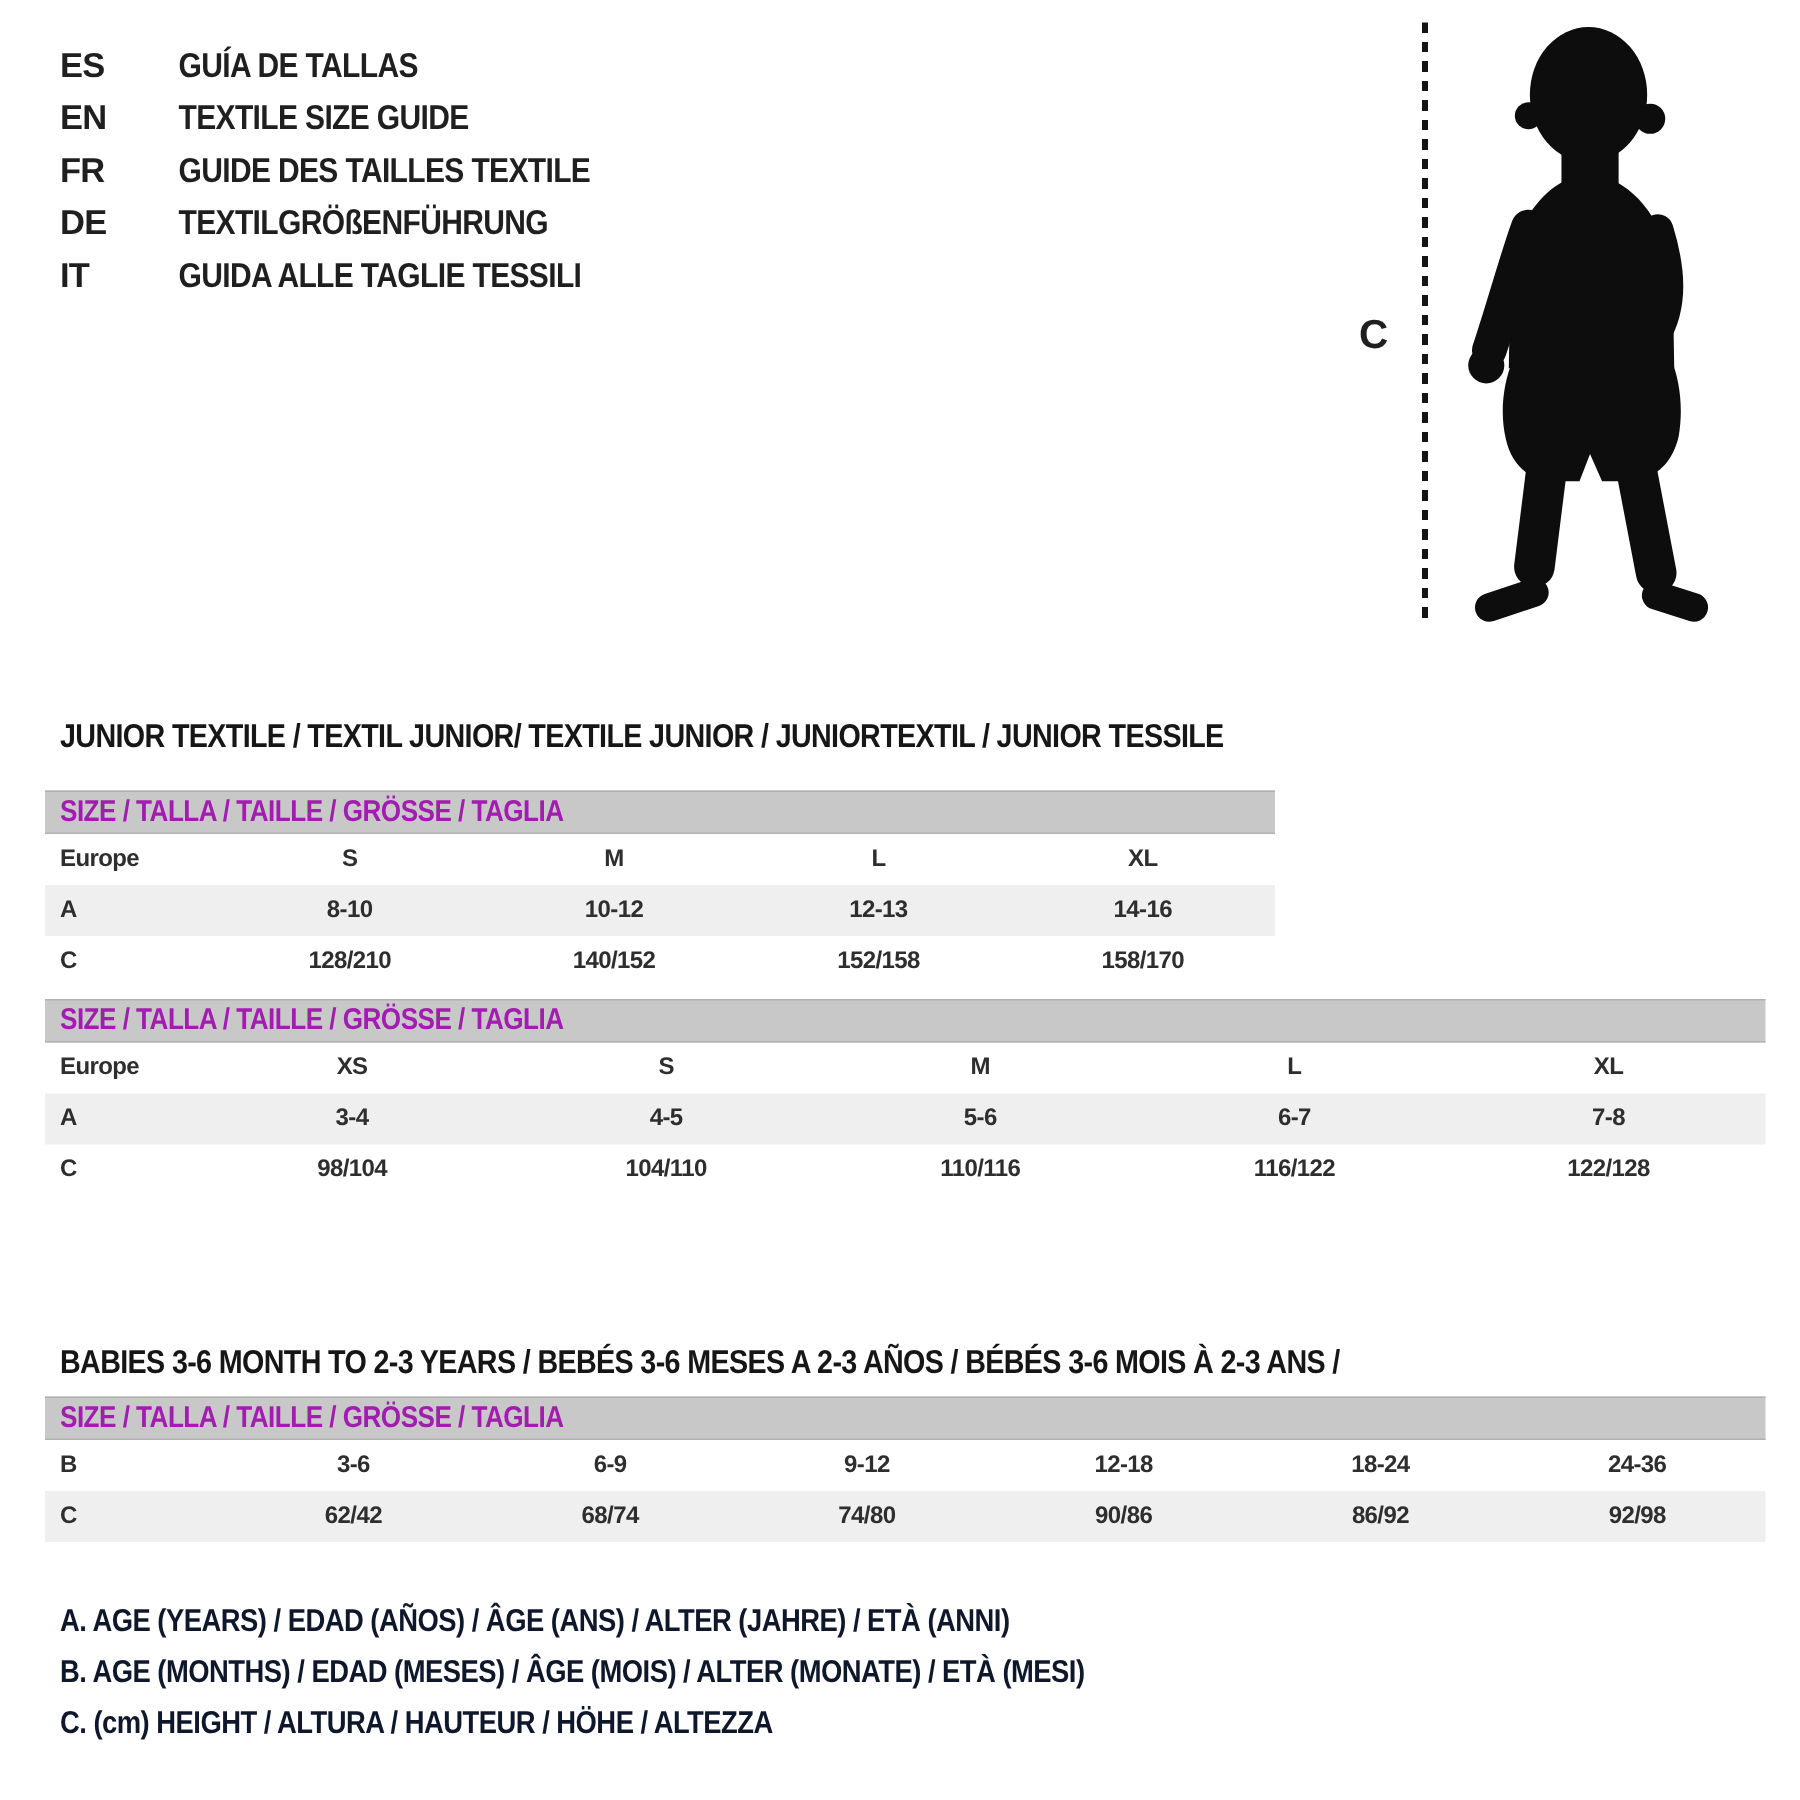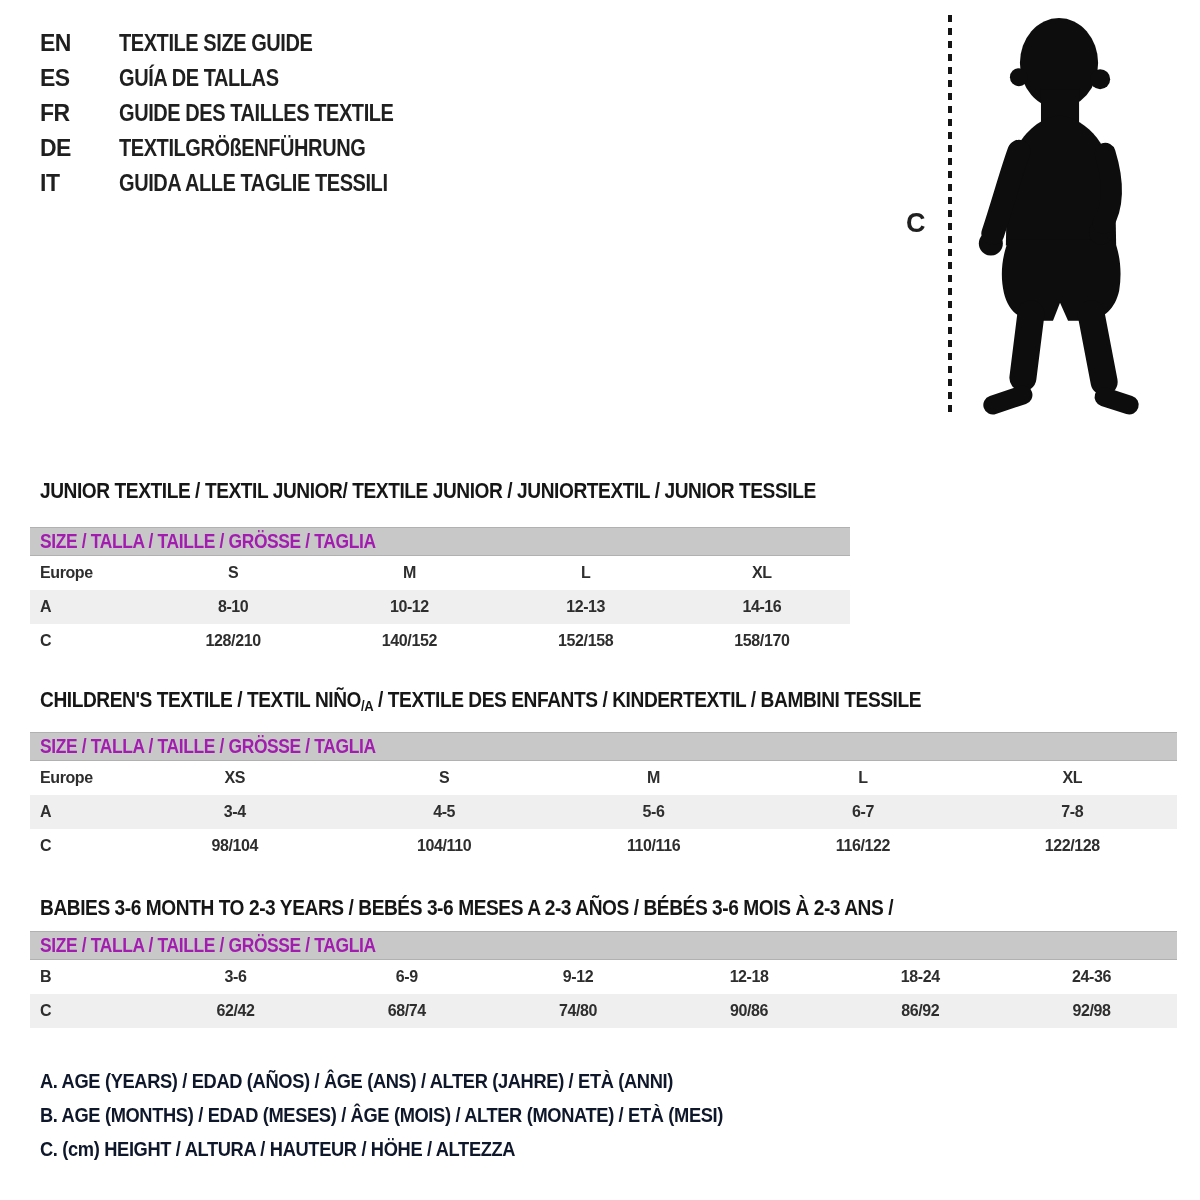--- a/index.html
+++ b/index.html
@@ -52,26 +52,26 @@
   .legend { position:absolute; left:40px; top:1064px; }
   .legend-line { height:34px; line-height:34px; font-size:21px; letter-spacing:-0.4px; color:#0f172a; }
 </style>
 </head>
 <body>
 
 <div class="page">
 
   <div class="lang-block">
     <div class="lang-row">
+      <span class="lang-code">ES</span>
+      <span class="cond">GUÍA DE TALLAS</span>
+    </div>
+    <div class="lang-row">
       <span class="lang-code">EN</span>
       <span class="cond">TEXTILE SIZE GUIDE</span>
-    </div>
-    <div class="lang-row">
-      <span class="lang-code">ES</span>
-      <span class="cond">GUÍA DE TALLAS</span>
     </div>
     <div class="lang-row">
       <span class="lang-code">FR</span>
       <span class="cond">GUIDE DES TAILLES TEXTILE</span>
     </div>
     <div class="lang-row">
       <span class="lang-code">DE</span>
       <span class="cond">TEXTILGRÖßENFÜHRUNG</span>
     </div>
     <div class="lang-row">
@@ -129,23 +129,20 @@
           <div class="t-label">C</div>
           <div class="t-cell">128/210</div>
           <div class="t-cell">140/152</div>
           <div class="t-cell">152/158</div>
           <div class="t-cell">158/170</div>
         </div>
       </div>
   </div>
 
   <div class="section" id="sec-children">
-    <div class="sec-title">
-      <span class="cond"><span>CHILDREN'S TEXTILE / TEXTIL NIÑO</span><span class="sub">/A</span><span> / TEXTILE DES ENFANTS / KINDERTEXTIL / BAMBINI TESSILE</span></span>
-    </div>
     <div class="t-header">
       <span class="cond">SIZE / TALLA / TAILLE / GRÖSSE / TAGLIA</span>
     </div>
     <div>
         <div class="t-row">
           <div class="t-label">Europe</div>
           <div class="t-cell">XS</div>
           <div class="t-cell">S</div>
           <div class="t-cell">M</div>
           <div class="t-cell">L</div>

